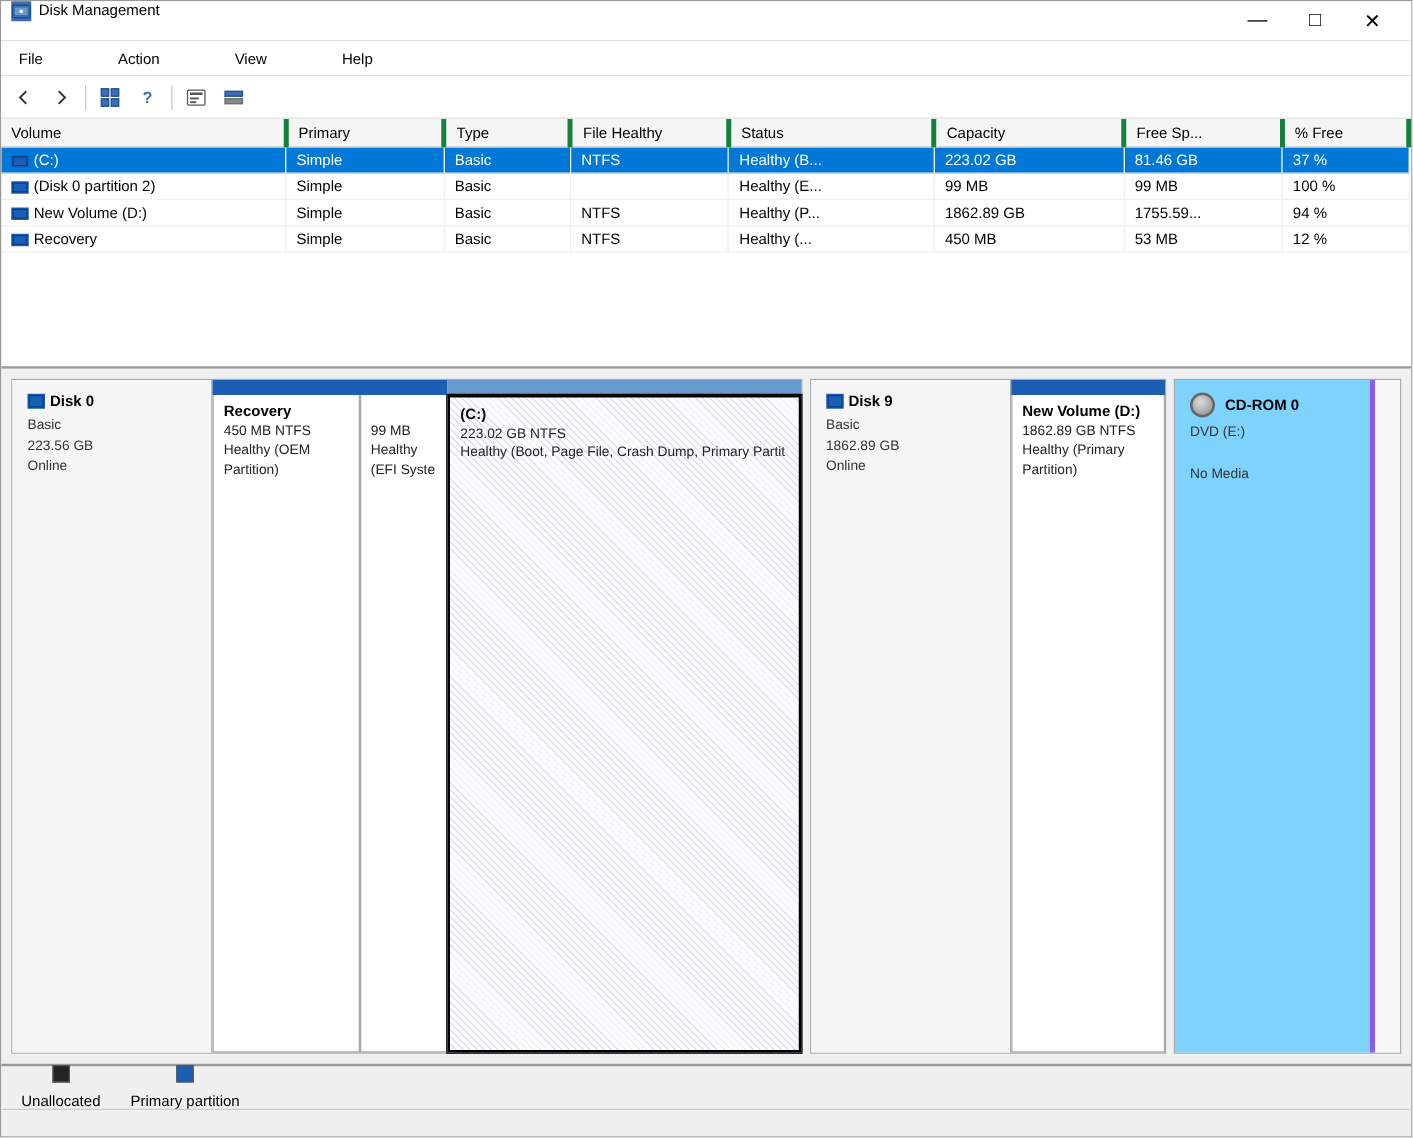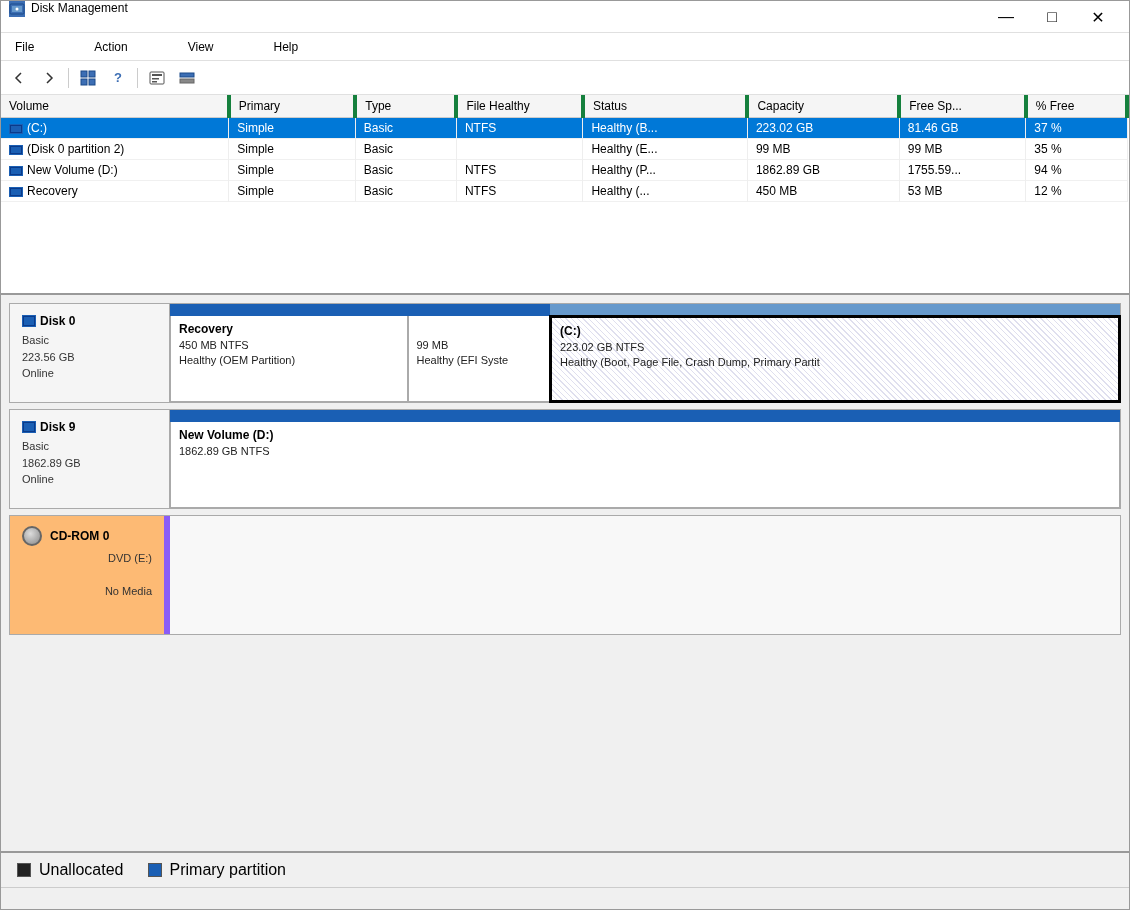--- a/index.html
+++ b/index.html
@@ -159,21 +159,21 @@
       left: 1px; top: 1px; right: 1px; bottom: 1px;
       border: 1px solid #0a3a8a;
     }
     
     .disk-layout {
       flex: 1;
       overflow-y: auto;
       padding: 8px;
       background: #f0f0f0;
       display: flex;
-      flex-direction: column;
+      flex-direction: row;
       gap: 6px;
     }
     .disk-row {
       display: flex;
       border: 1px solid #aaa;
       background: #fff;
       min-height: 100px;
     }
     .disk-label {
       width: 160px;
@@ -258,23 +258,22 @@
     .cdrom-row {
       display: flex;
       border: 1px solid #aaa;
       background: #fff;
       min-height: 120px;
     }
     .cdrom-label {
       width: 160px;
       flex-shrink: 0;
       padding: 10px 12px;
-      background: #fdba74;
-      border-right: 6px solid #8b5cf6;
-      text-align: right;
+      background: #7dd3fc;
+      border-right: 4px solid #8b5cf6;
     }
     .cdrom-icon {
       width: 20px;
       height: 20px;
       border-radius: 50%;
       border: 2px solid #666;
       display: inline-block;
       background: radial-gradient(circle at 40% 35%, #ddd, #888);
       vertical-align: middle;
       margin-right: 4px;
@@ -292,21 +291,22 @@
       display: flex;
       align-items: center;
       padding: 0 16px;
       gap: 24px;
       flex-shrink: 0;
     }
     .legend-item {
       display: flex;
       align-items: center;
       gap: 8px;
-      font-size: 16px;
+      font-size: 12px;
+      flex-direction: column;
     }
     .legend-box {
       width: 14px;
       height: 14px;
       border: 1px solid #555;
     }
     .legend-box.unallocated { background: #222; }
     .legend-box.primary { background: #1a5fb4; }
     
     .status-bar {
@@ -417,21 +417,21 @@
             <td>37 %</td>
           </tr>
           <tr>
             <td><span class="vol-icon"></span><span>(Disk 0 partition 2)</span></td>
             <td>Simple</td>
             <td>Basic</td>
             <td></td>
             <td>Healthy (E...</td>
             <td>99 MB</td>
             <td>99 MB</td>
-            <td>35 %</td>
+            <td>100 %</td>
           </tr>
           <tr>
             <td><span class="vol-icon"></span><span>New Volume (D:)</span></td>
             <td>Simple</td>
             <td>Basic</td>
             <td>NTFS</td>
             <td>Healthy (P...</td>
             <td>1862.89 GB</td>
             <td>1755.59...</td>
             <td>94 %</td>
@@ -505,20 +505,21 @@
           </div>
         </div>
         <div class="disk-partitions">
           <div class="partition-bar-row">
             <div class="partition-bar-segment" style="width:100%;"></div>
           </div>
           <div class="partitions-area">
             <div class="partition-block" style="width:100%;">
               <div class="partition-name">New Volume  (D:)</div>
               <div class="partition-detail">1862.89 GB NTFS</div>
+              <div class="partition-detail">Healthy (Primary Partition)</div>
             </div>
           </div>
         </div>
       </div>
 
       <div class="cdrom-row">
         <div class="cdrom-label">
           <div class="disk-label-title">
             <span class="cdrom-icon"></span>
             <span>CD-ROM 0</span>

